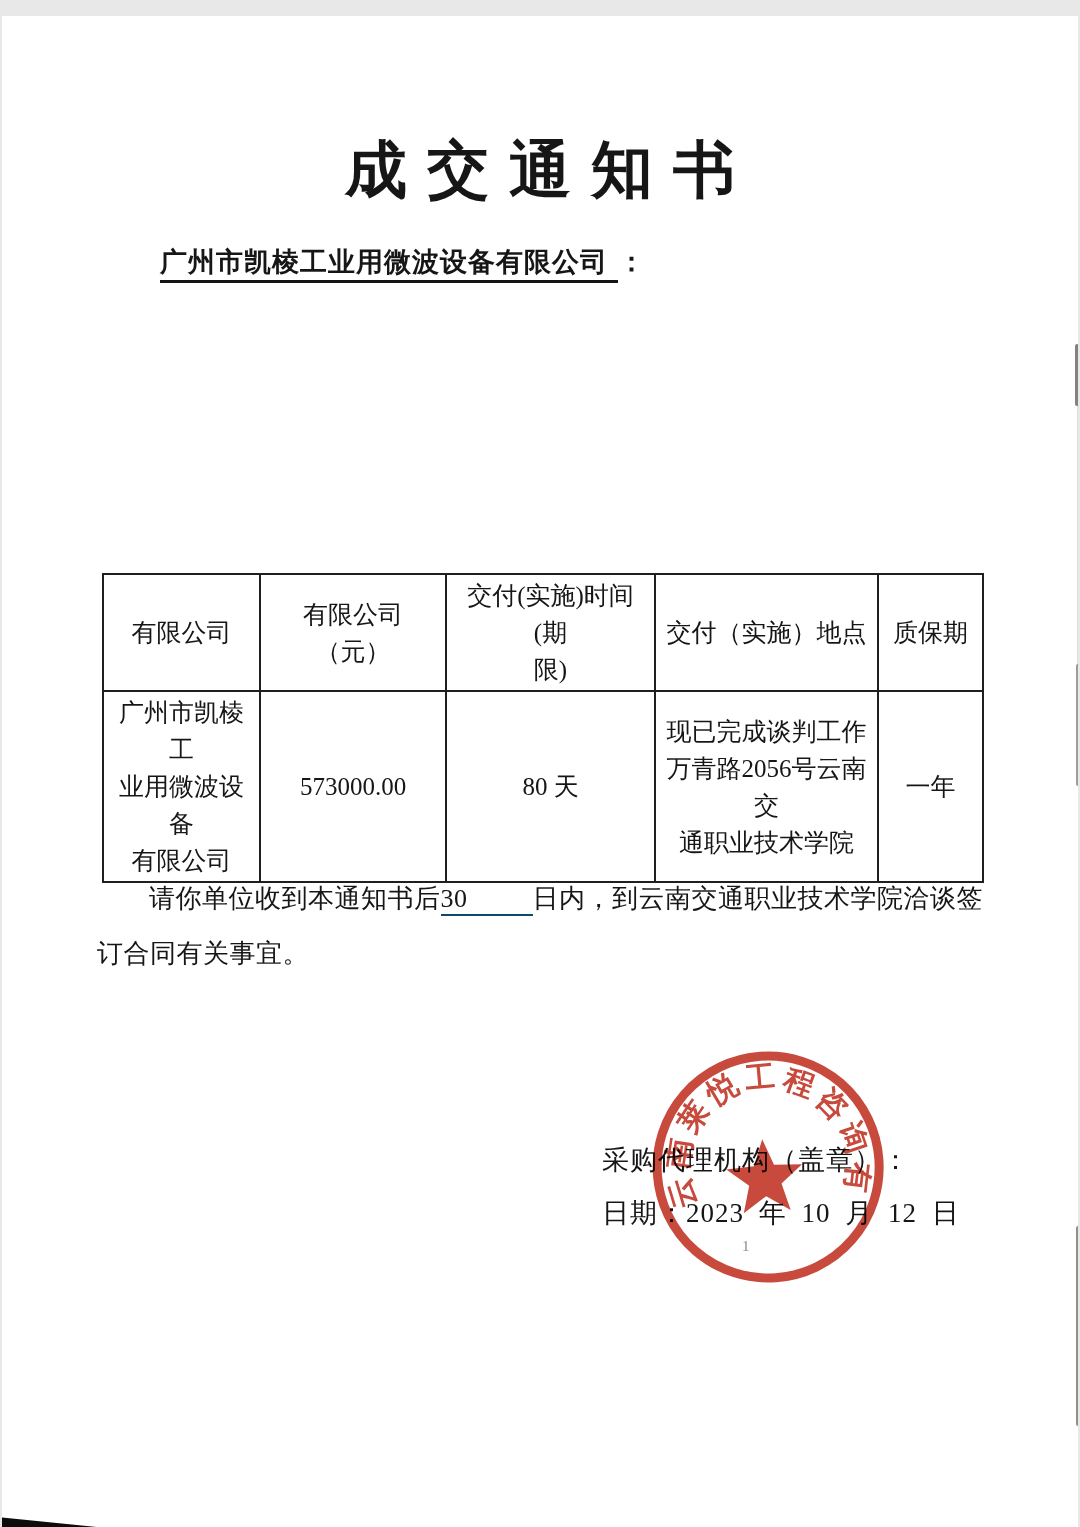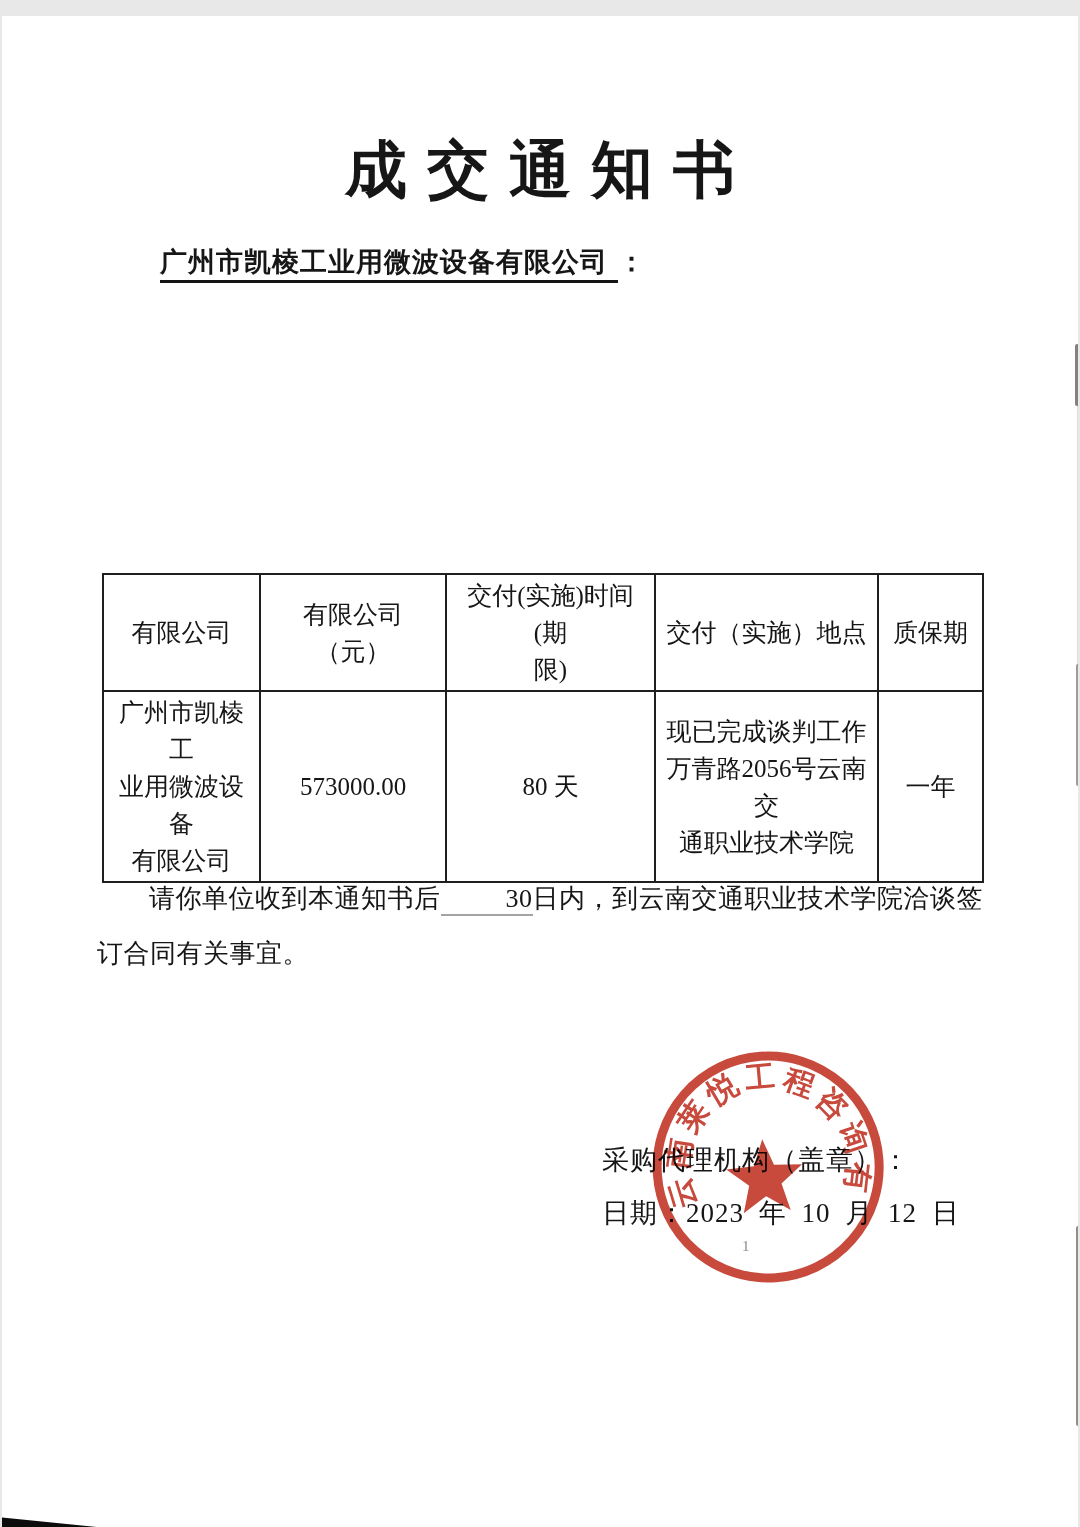--- a/index.html
+++ b/index.html
@@ -43,22 +43,22 @@
     font-weight:normal;
     vertical-align:middle;
     white-space:pre-line;
     line-height:37px;
     padding:2px 6px;
   }
   .doc-table thead tr { height:88px; }
   .doc-table tbody tr { height:148px; }
   .par-notice { top:855px; }
   .blank-fill {
-    display:inline-block; min-width:92px; text-align:right;
-    border-bottom:2px solid #a3a3a3; line-height:30px;
+    display:inline-block; min-width:92px; text-align:left;
+    border-bottom:2px solid #0c4a6e; line-height:30px;
     text-indent:0;
   }
   .sig-block {
     position:absolute; left:600px; top:1118px;
     font-size:27px; line-height:53px; letter-spacing:1px;
   }
   .sig-block .date-line { word-spacing:7px; }
   .seal {
     position:absolute; left:630px; top:1013px;
     width:272px; height:272px;

